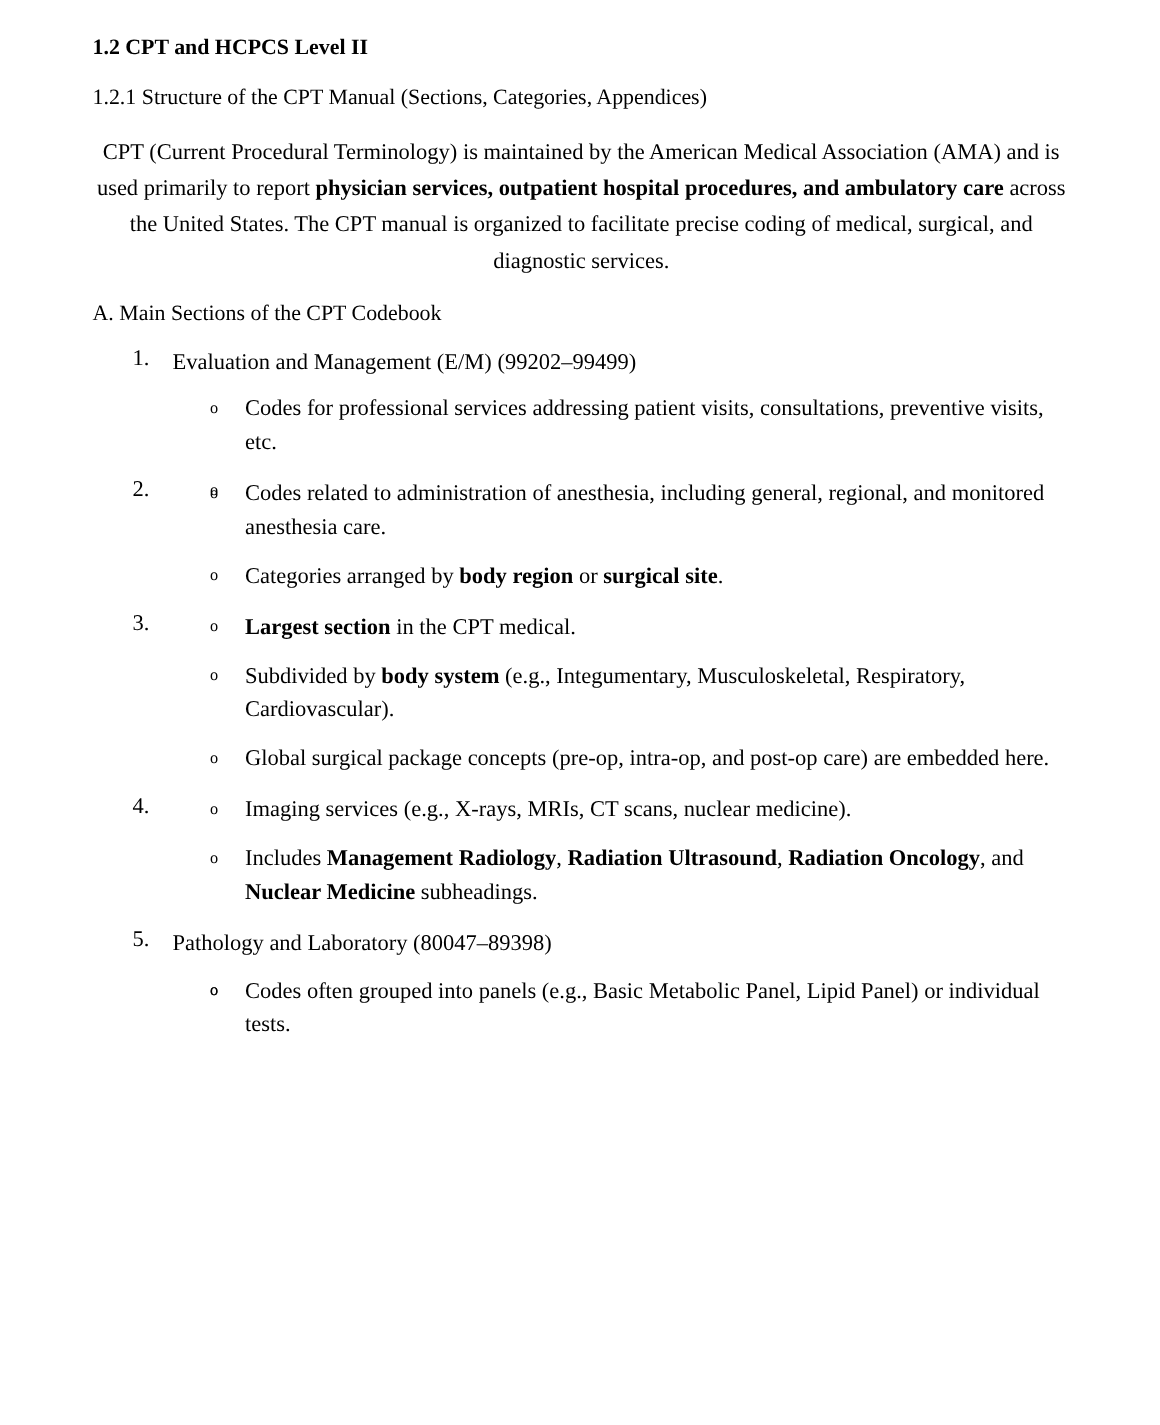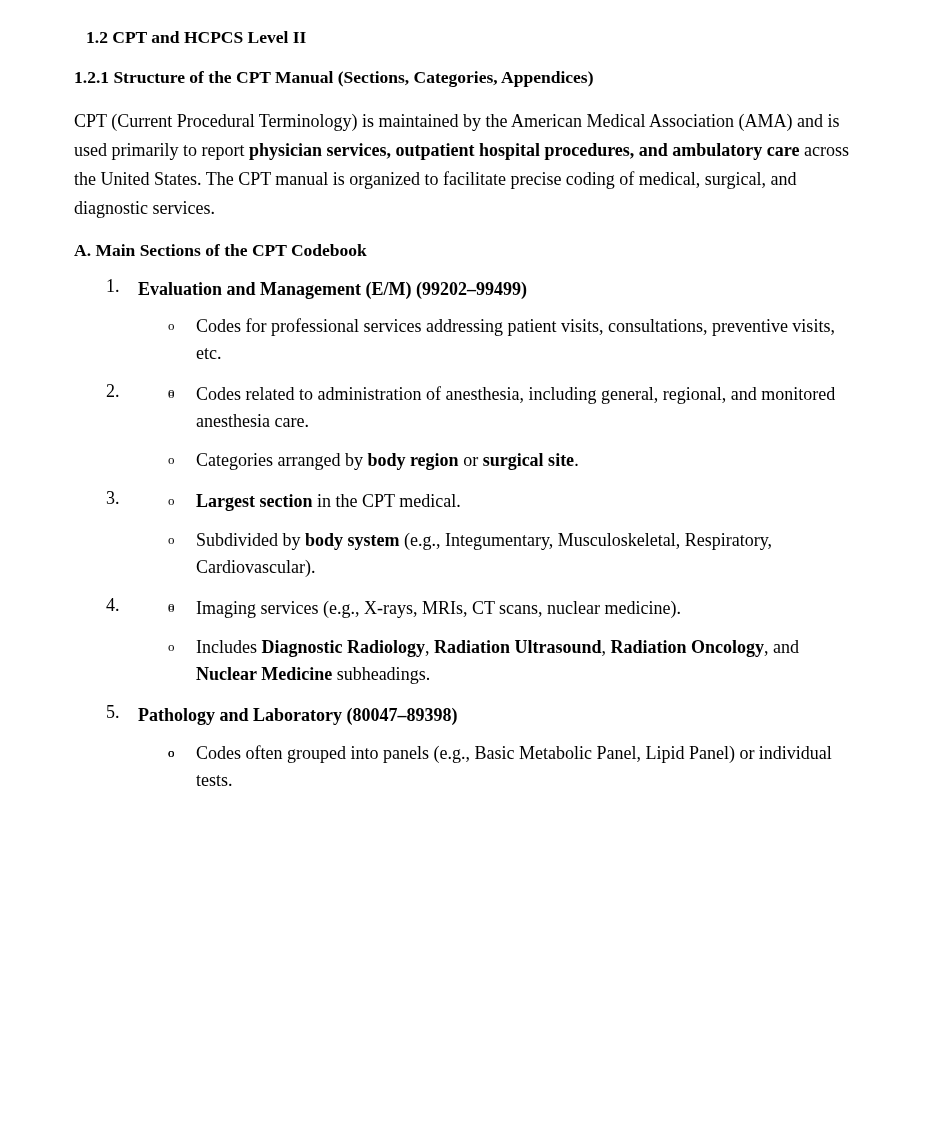--- a/index.html
+++ b/index.html
@@ -15,38 +15,38 @@
     -webkit-font-smoothing: antialiased;
   }
   .page {
     padding: 26px 72px 20px 74px;
     box-sizing: border-box;
     width: 928px;
   }
   h1.doc-h {
     font-size: 17.5px;
     font-weight: bold;
-    margin: 0 0 17px 12px;
+    margin: 0 0 17px 0;
     line-height: 1.3;
   }
   h2.doc-h {
     font-size: 17.5px;
-    font-weight: bold;
+    font-weight: normal;
     margin: 0 0 18px 0;
     line-height: 1.3;
   }
   p.para {
     font-size: 18px;
     line-height: 1.62;
     margin: 0 0 16px 0;
-    text-align: left;
+    text-align: center;
   }
   h3.doc-h {
     font-size: 17.5px;
-    font-weight: bold;
+    font-weight: normal;
     margin: 0 0 14px 0;
     line-height: 1.3;
   }
   ol.main-list {
     list-style: none;
     margin: 0;
     padding: 0;
   }
   ol.main-list > li {
     position: relative;
@@ -55,21 +55,21 @@
   }
   .num {
     position: absolute;
     left: 32px;
     top: 0;
     font-size: 18px;
     font-weight: normal;
   }
   .item-title {
     font-size: 18px;
-    font-weight: bold;
+    font-weight: normal;
     line-height: 1.45;
     margin-bottom: 11px;
   }
   ul.sub-list {
     list-style: none;
     margin: 0;
     padding: 0;
   }
   ul.sub-list > li {
     position: relative;
@@ -140,34 +140,35 @@
         <li>
           <span class="bullet">o</span>
           <b>Largest section</b><span> in the CPT medical.</span>
         </li>
         <li>
           <span class="bullet">o</span>
           <span>Subdivided by </span><b>body system</b><span> (e.g., Integumentary, Musculoskeletal, Respiratory, Cardiovascular).</span>
         </li>
         <li>
           <span class="bullet">o</span>
+          <span>Global surgical package concepts (pre-op, intra-op, and post-op care) are embedded here.</span>
         </li>
       </ul>
     </li>
 
     <li>
       <span class="num">4.</span>
       <ul class="sub-list">
         <li>
           <span class="bullet">o</span>
           <span>Imaging services (e.g., X-rays, MRIs, CT scans, nuclear medicine).</span>
         </li>
         <li>
           <span class="bullet">o</span>
-          <span>Includes </span><b>Diagnostic Radiology</b><span>, </span><b>Radiation Ultrasound</b><span>, </span><b>Radiation Oncology</b><span>, and </span><b>Nuclear Medicine</b><span> subheadings.</span>
+          <span>Includes </span><b>Management Radiology</b><span>, </span><b>Radiation Ultrasound</b><span>, </span><b>Radiation Oncology</b><span>, and </span><b>Nuclear Medicine</b><span> subheadings.</span>
         </li>
       </ul>
     </li>
 
     <li>
       <span class="num">5.</span>
       <div class="item-title">Pathology and Laboratory (80047–89398)</div>
       <ul class="sub-list">
         <li>
           <span class="bullet">o</span>

